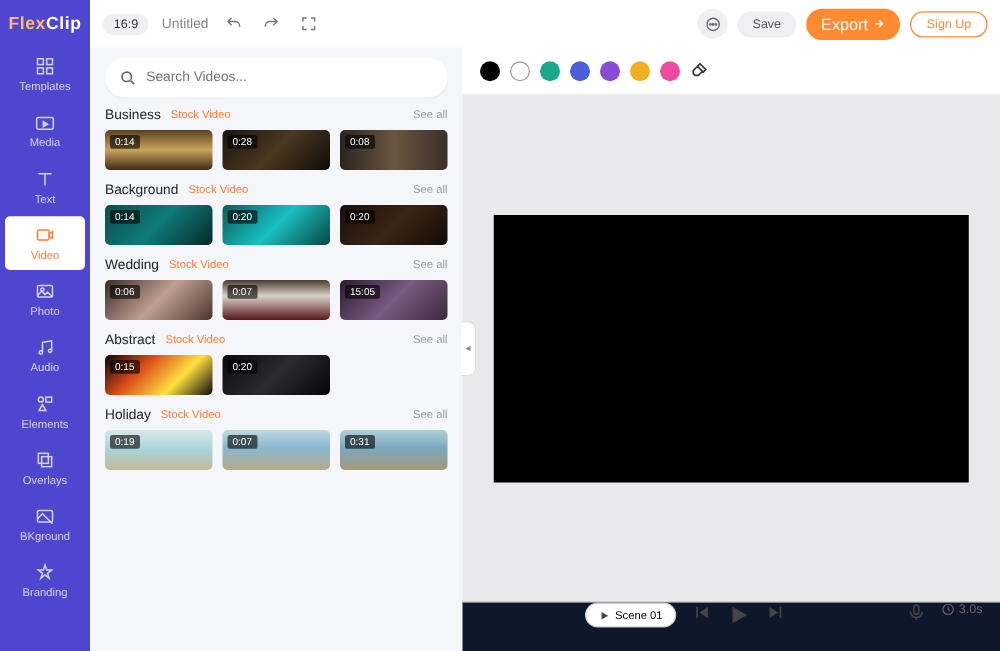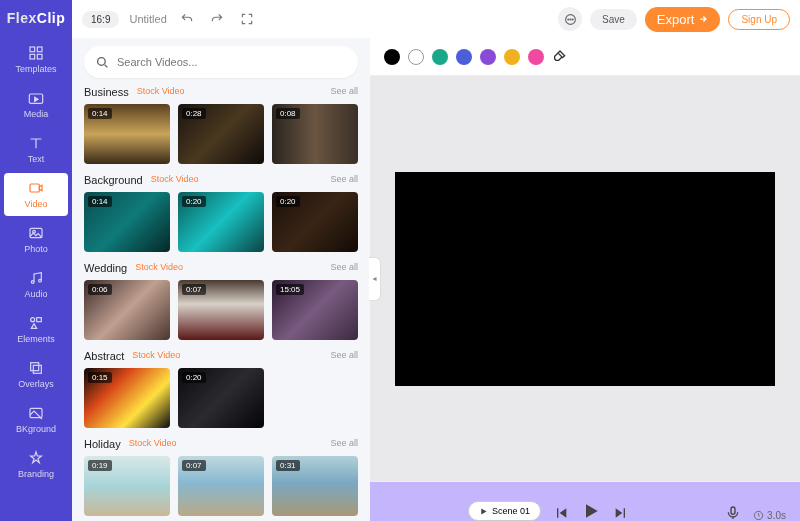--- a/index.html
+++ b/index.html
@@ -1,19 +1,19 @@
 <!DOCTYPE html>
 <html><head>
 <meta charset="utf-8">
 <style>
 *{margin:0;padding:0;box-sizing:border-box;font-family:Arial,Helvetica,sans-serif}
 body{width:800px;height:521px;overflow:hidden;background:#fff;display:flex}
 .sidebar{width:72px;background:#4f46cf;color:#fff;display:flex;flex-direction:column;flex-shrink:0}
 .logo{padding:10px 4px 12px;font-size:14px;font-weight:700;text-align:center;letter-spacing:.5px}
-.logo .f{color:#e5e5e5}
+.logo .f{color:#fdba74}
 .nav{display:flex;flex-direction:column;gap:2px}
 .nav-item{display:flex;flex-direction:column;align-items:center;gap:3px;padding:7px 2px;font-size:9px;color:#d6d4f2;cursor:pointer;border-radius:4px;margin:0 4px}
 .nav-item.active{background:#fff;color:#ff7a2f}
 .nav-item svg{width:16px;height:16px}
 .main{flex:1;display:flex;min-width:0}
 .panel{width:298px;background:#f5f6f9;display:flex;flex-direction:column;flex-shrink:0}
 .topbar{height:38px;display:flex;align-items:center;padding:0 10px;gap:10px;background:#fff}
 .chip{background:#f0f0f3;border-radius:12px;padding:3px 9px;font-size:10px;color:#333;cursor:pointer;border:none}
 .title{font-size:11px;color:#888}
 .ico-btn{width:20px;height:20px;display:flex;align-items:center;justify-content:center;cursor:pointer;color:#777}
@@ -25,31 +25,31 @@
 .chat{width:24px;height:24px;border-radius:12px;background:#f0f0f3;display:flex;align-items:center;justify-content:center;cursor:pointer}
 .search{margin:8px 12px;background:#fff;border-radius:18px;height:32px;display:flex;align-items:center;padding:0 12px;gap:8px;box-shadow:0 1px 2px rgba(0,0,0,.05)}
 .search input{border:none;outline:none;font-size:11px;flex:1;color:#333;background:transparent}
 .cats{overflow-y:auto;flex:1;padding:0 12px}
 .cat{margin-bottom:10px}
 .cat-head{display:flex;align-items:flex-start;gap:8px;margin-bottom:6px}
 .cat-name{font-size:11px;color:#222;font-weight:500}
 .cat-tag{font-size:9px;color:#ff7a2f}
 .seeall{margin-left:auto;font-size:9px;color:#999;cursor:pointer}
 .thumbs{display:flex;gap:8px}
-.thumb{width:86px;height:60px;border-radius:4px;position:relative;overflow:hidden;cursor:pointer;background:#333}
+.thumb{width:86px;height:32px;border-radius:4px;position:relative;overflow:hidden;cursor:pointer;background:#333}
 .dur{position:absolute;top:4px;left:4px;background:rgba(0,0,0,.6);color:#fff;font-size:8px;padding:1px 4px;border-radius:2px}
 .preview{flex:1;display:flex;flex-direction:column;background:#fff;position:relative}
 .colorbar{height:38px;display:flex;align-items:center;padding:0 14px;gap:8px;border-bottom:1px solid #eee}
 .swatch{width:16px;height:16px;border-radius:50%;cursor:pointer}
 .swatch.outline{border:1.5px solid #999;background:#fff}
 .nocolor{width:16px;height:16px;cursor:pointer;color:#333}
 .canvas-area{flex:1;background:#e9e9ec;display:flex;align-items:center;justify-content:center;position:relative}
 .toggle{position:absolute;left:-1px;top:50%;transform:translateY(-50%);width:12px;height:44px;background:#fff;border:1px solid #ddd;border-left:none;border-radius:0 6px 6px 0;display:flex;align-items:center;justify-content:center;font-size:8px;color:#888;cursor:pointer}
 .video-canvas{width:380px;height:214px;background:#000}
-.controls{height:40px;display:flex;align-items:flex-end;padding:0 14px;gap:12px;background:#c4b5fd;border-top:1px solid #eee}
+.controls{height:40px;display:flex;align-items:flex-start;padding:0 14px;gap:12px;background:#0f172a;border-top:1px solid #eee}
 .scene-btn{border:1px solid #ccc;border-radius:14px;padding:4px 10px;font-size:9px;cursor:pointer;display:flex;align-items:center;gap:4px;background:#fff}
 .ctrl-ico{width:16px;height:16px;cursor:pointer;color:#444}
 .time{font-size:10px;color:#666;display:flex;align-items:center;gap:3px}
 
 .biz0{background:linear-gradient(0deg,#3a2a18,#c9a45a 50%,#5a4020)}
 .biz1{background:linear-gradient(135deg,#1a1410,#4a3820,#0d0a08)}
 .biz2{background:linear-gradient(90deg,#2a2520,#6a5540,#3a3028)}
 .bg0{background:linear-gradient(135deg,#0a4d4d,#0f7a7a,#052828)}
 .bg1{background:linear-gradient(135deg,#0a5a5a,#18c0c0,#0a4545)}
 .bg2{background:linear-gradient(135deg,#1a0f0a,#3a2515,#120a06)}

